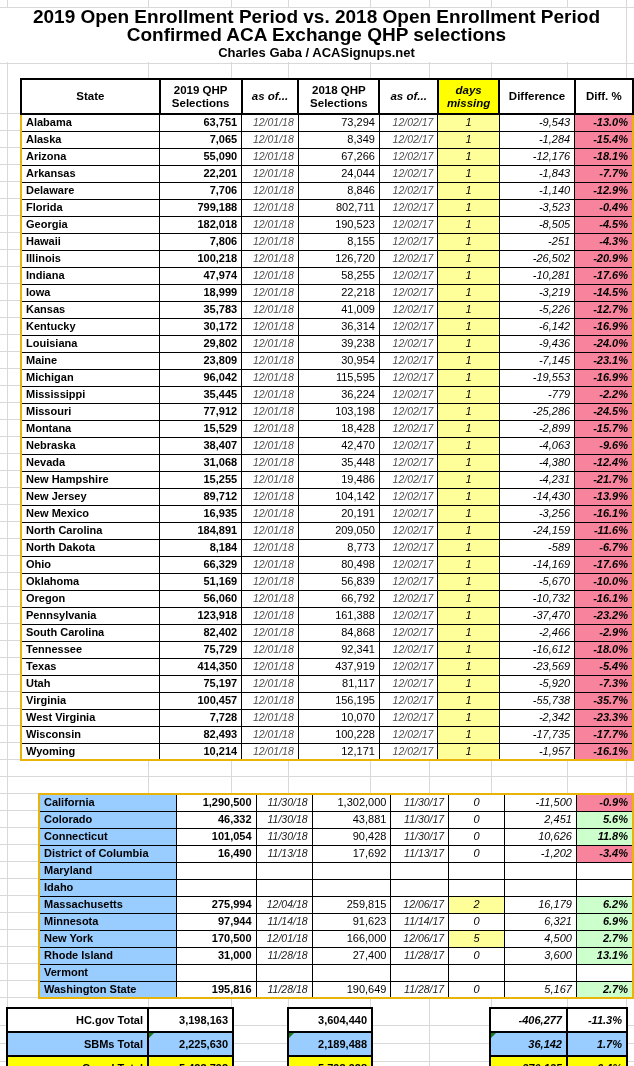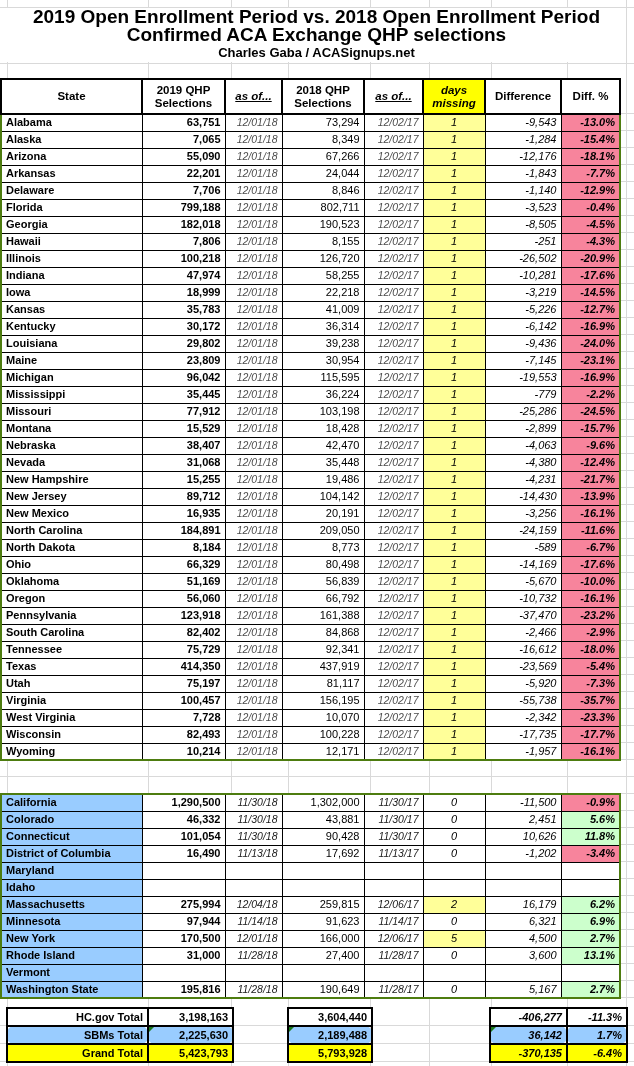--- a/index.html
+++ b/index.html
@@ -19,32 +19,32 @@
   
   .title-block {
     position: absolute; top: 8px; left: 7px; width: 619px; height: 54px;
     background: #fff; z-index: 2; text-align: center;
   }
   .title-line { font-weight: bold; font-size: 19px; line-height: 18px; }
   .title-byline { font-weight: bold; font-size: 13px; line-height: 17px; }
 
   
   table.tbl {
-    position: absolute; left: 0; z-index: 1;
+    position: absolute; left: 20px; z-index: 1;
     border-collapse: collapse; table-layout: fixed;
-    border: 2px solid #4d7c0f;
+    border: 2px solid #eab308;
   }
   table.federal { top: 78px; }
-  table.sbm     { top: 793px; }
+  table.sbm     { top: 793px; margin-left: 18px; }
   .tbl th {
     border: 2px solid #000; background: #fff;
     font-size: 11.5px; font-weight: bold; text-align: center;
     height: 35px; padding: 0 2px; line-height: 13px; white-space: normal;
   }
-  .tbl th.h-italic { font-style: italic; text-decoration: underline; }
+  .tbl th.h-italic { font-style: italic; }
   .tbl th.h-days { background: #FFFF00; font-style: italic; }
   .tbl td {
     border: 1px solid #000; background: #fff; position: relative;
     height: 17px; padding: 0 4px; font-size: 11px; line-height: 15px;
     white-space: nowrap; overflow: hidden;
   }
   td.c-state { font-weight: bold; text-align: left; }
   .sbm td.c-state { background: #99CCFF; }
   td.c-q19 { font-weight: bold; text-align: right; }
   td.c-date { font-style: italic; text-align: right; font-size: 10.5px; }
@@ -57,32 +57,32 @@
   td.c-pct { font-weight: bold; font-style: italic; text-align: right; }
   td.c-pct.neg { background: #F7849C; }
   td.c-pct.pos { background: #CCFFCC; }
 
   
   table.tot {
     position: absolute; z-index: 1; top: 1007px;
     border-collapse: collapse; table-layout: fixed;
   }
   table.tot td {
-    border: 2px solid #000; height: 18px; padding: 0 4px;
+    border: 2px solid #000; height: 24px; padding: 0 4px;
     font-size: 11px; line-height: 15px; white-space: nowrap;
     position: relative; background: #fff;
   }
   #tot-a { left: 6px; }
   #tot-b { left: 287px; }
   #tot-c { left: 489px; }
   .t-label { font-weight: bold; text-align: right; }
   .t-val { font-weight: bold; text-align: right; }
   .t-diff { font-weight: bold; font-style: italic; text-align: right; }
   .t-pct { font-weight: bold; font-style: italic; text-align: right; }
-  tr.r-sbms td { background: #99CCFF; border-radius: 7px; }
+  tr.r-sbms td { background: #99CCFF; }
   tr.r-grand td { background: #FFFF00; }
   
   .tri::before {
     content: ""; position: absolute; top: 0; left: 0; width: 0; height: 0;
     border-top: 5px solid #1a7a1a; border-right: 5px solid transparent;
   }
 </style>
 </head>
 <body>
 

